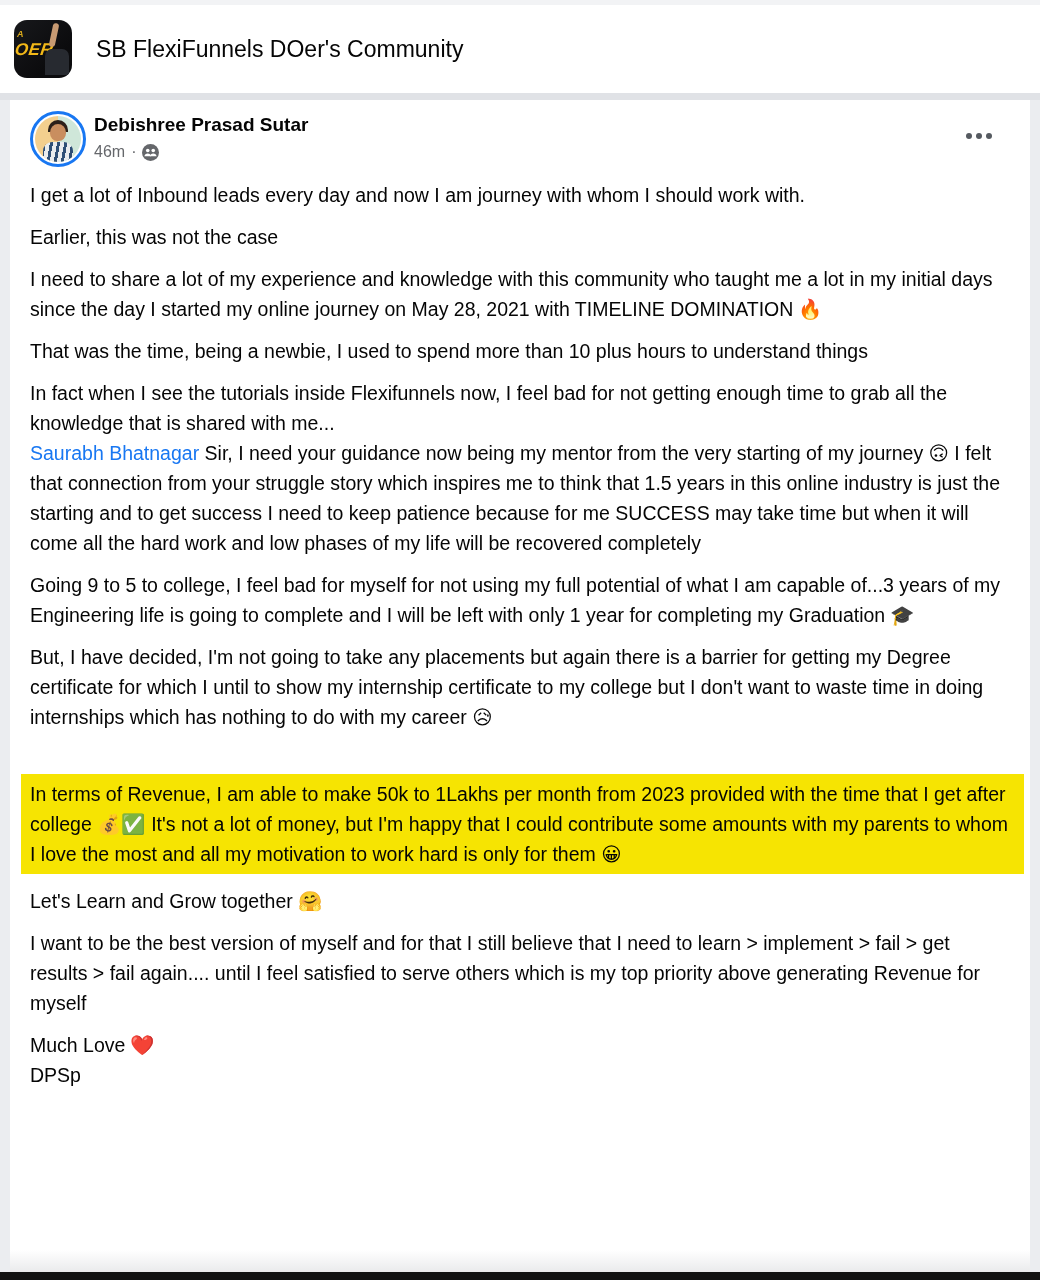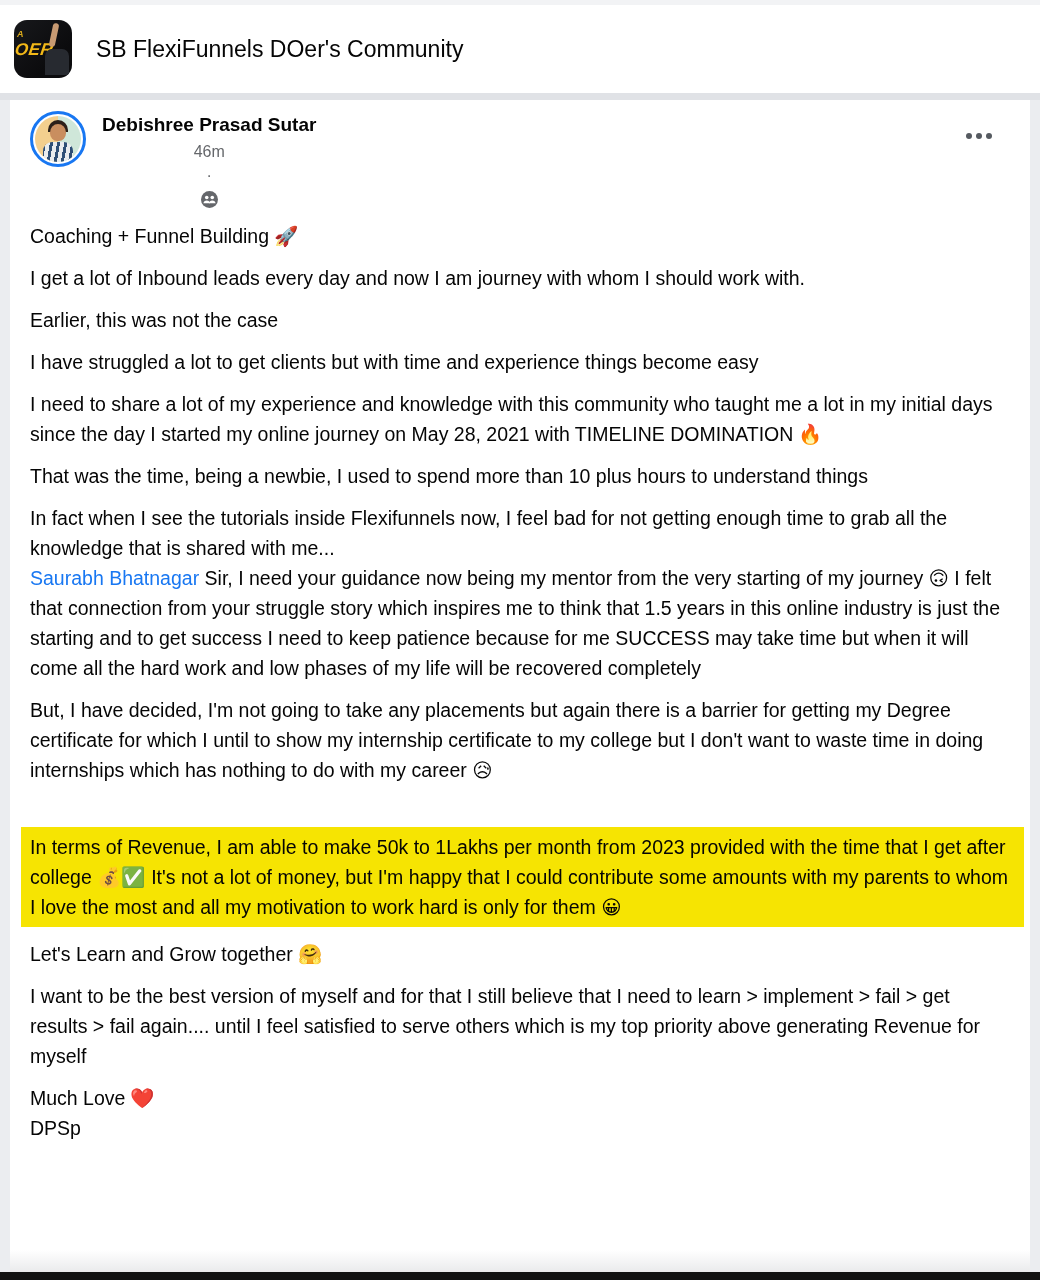--- a/index.html
+++ b/index.html
@@ -97,26 +97,26 @@
   }
   .avatar-inner .head {
     position: absolute; left: 15px; top: 8px; width: 16px; height: 17px;
     background: #c98e5f; border-radius: 50% 50% 45% 45%;
   }
   .avatar-inner .shirt {
     position: absolute; left: 8px; top: 26px; width: 30px; height: 20px;
     border-radius: 9px 9px 0 0;
     background: repeating-linear-gradient(100deg, #2e4f76 0 3px, #e9ecee 3px 7px);
   }
-  .author-block { margin-left: 16px; padding-top: 3px; }
+  .author-block { margin-left: 8px; padding-top: 3px; }
   .author-name { font-size: 19px; font-weight: 700; color: #050505; cursor: pointer; }
   .post-meta {
     margin-top: 7px;
     display: flex; align-items: center; gap: 6px;
-    color: #65676b; font-size: 16px; flex-direction: column;
+    color: #65676b; font-size: 16px;
   }
   .post-meta .ts { cursor: pointer; }
   .menu-button {
     margin-left: auto; margin-right: 10px; margin-top: 14px;
     background: none; border: none; cursor: pointer;
     display: flex; gap: 4px; padding: 8px;
   }
   .menu-button i {
     width: 6px; height: 6px; border-radius: 50%;
     background: #555a60; display: block;
@@ -202,28 +202,27 @@
       <button class="menu-button">
         <span style="display:flex;gap:4px;">
             <i></i>
             <i></i>
             <i></i>
           </span>
       </button>
     </div>
 
     <div class="post-body">
-        <p class="para">Coaching + Funnel Building 🚀</p>
         <p class="para">I get a lot of Inbound leads every day and now I am journey with whom I should work with.</p>
         <p class="para">Earlier, this was not the case</p>
-        <p class="para">I have struggled a lot to get clients but with time and experience things become easy</p>
         <p class="para">I need to share a lot of my experience and knowledge with this community who taught me a lot in my initial days since the day I started my online journey on May 28, 2021 with TIMELINE DOMINATION 🔥</p>
         <p class="para">That was the time, being a newbie, I used to spend more than 10 plus hours to understand things</p>
         <p class="para">In fact when I see the tutorials inside Flexifunnels now, I feel bad for not getting enough time to grab all the knowledge that is shared with me...
 <a class="mention">Saurabh Bhatnagar</a> Sir, I need your guidance now being my mentor from the very starting of my journey 🙃 I felt that connection from your struggle story which inspires me to think that 1.5 years in this online industry is just the starting and to get success I need to keep patience because for me SUCCESS may take time but when it will come all the hard work and low phases of my life will be recovered completely</p>
+        <p class="para">Going 9 to 5 to college, I feel bad for myself for not using my full potential of what I am capable of...3 years of my Engineering life is going to complete and I will be left with only 1 year for completing my Graduation 🎓</p>
         <p class="para">But, I have decided, I'm not going to take any placements but again there is a barrier for getting my Degree certificate for which I until to show my internship certificate to my college but I don't want to waste time in doing internships which has nothing to do with my career 😥</p>
         <p class="para highlight">In terms of Revenue, I am able to make 50k to 1Lakhs per month from 2023 provided with the time that I get after college 💰✅ It's not a lot of money, but I'm happy that I could contribute some amounts with my parents to whom I love the most and all my motivation to work hard is only for them 😀</p>
         <p class="para">Let's Learn and Grow together 🤗</p>
         <p class="para">I want to be the best version of myself and for that I still believe that I need to learn &gt; implement &gt; fail &gt; get results &gt; fail again.... until I feel satisfied to serve others which is my top priority above generating Revenue for myself</p>
         <p class="para">Much Love ❤️
 DPSp</p>
       </div>
 
     <div class="bottom-fade"></div>
   </article>

